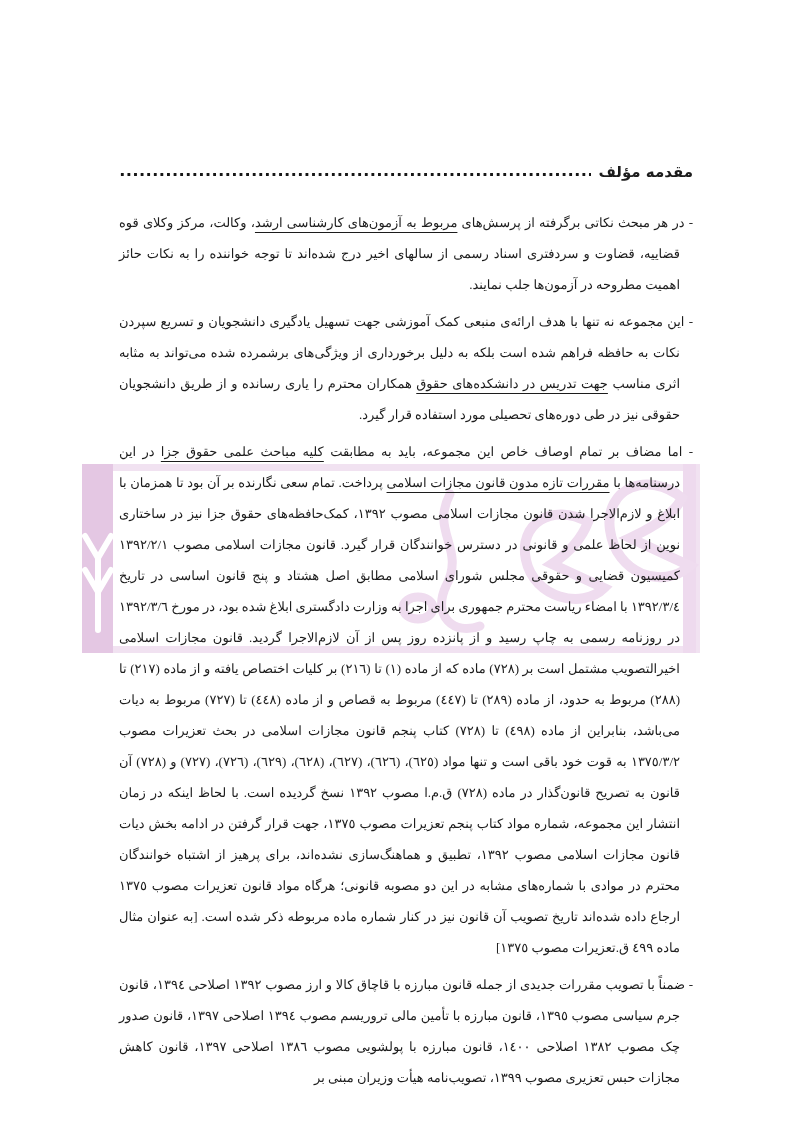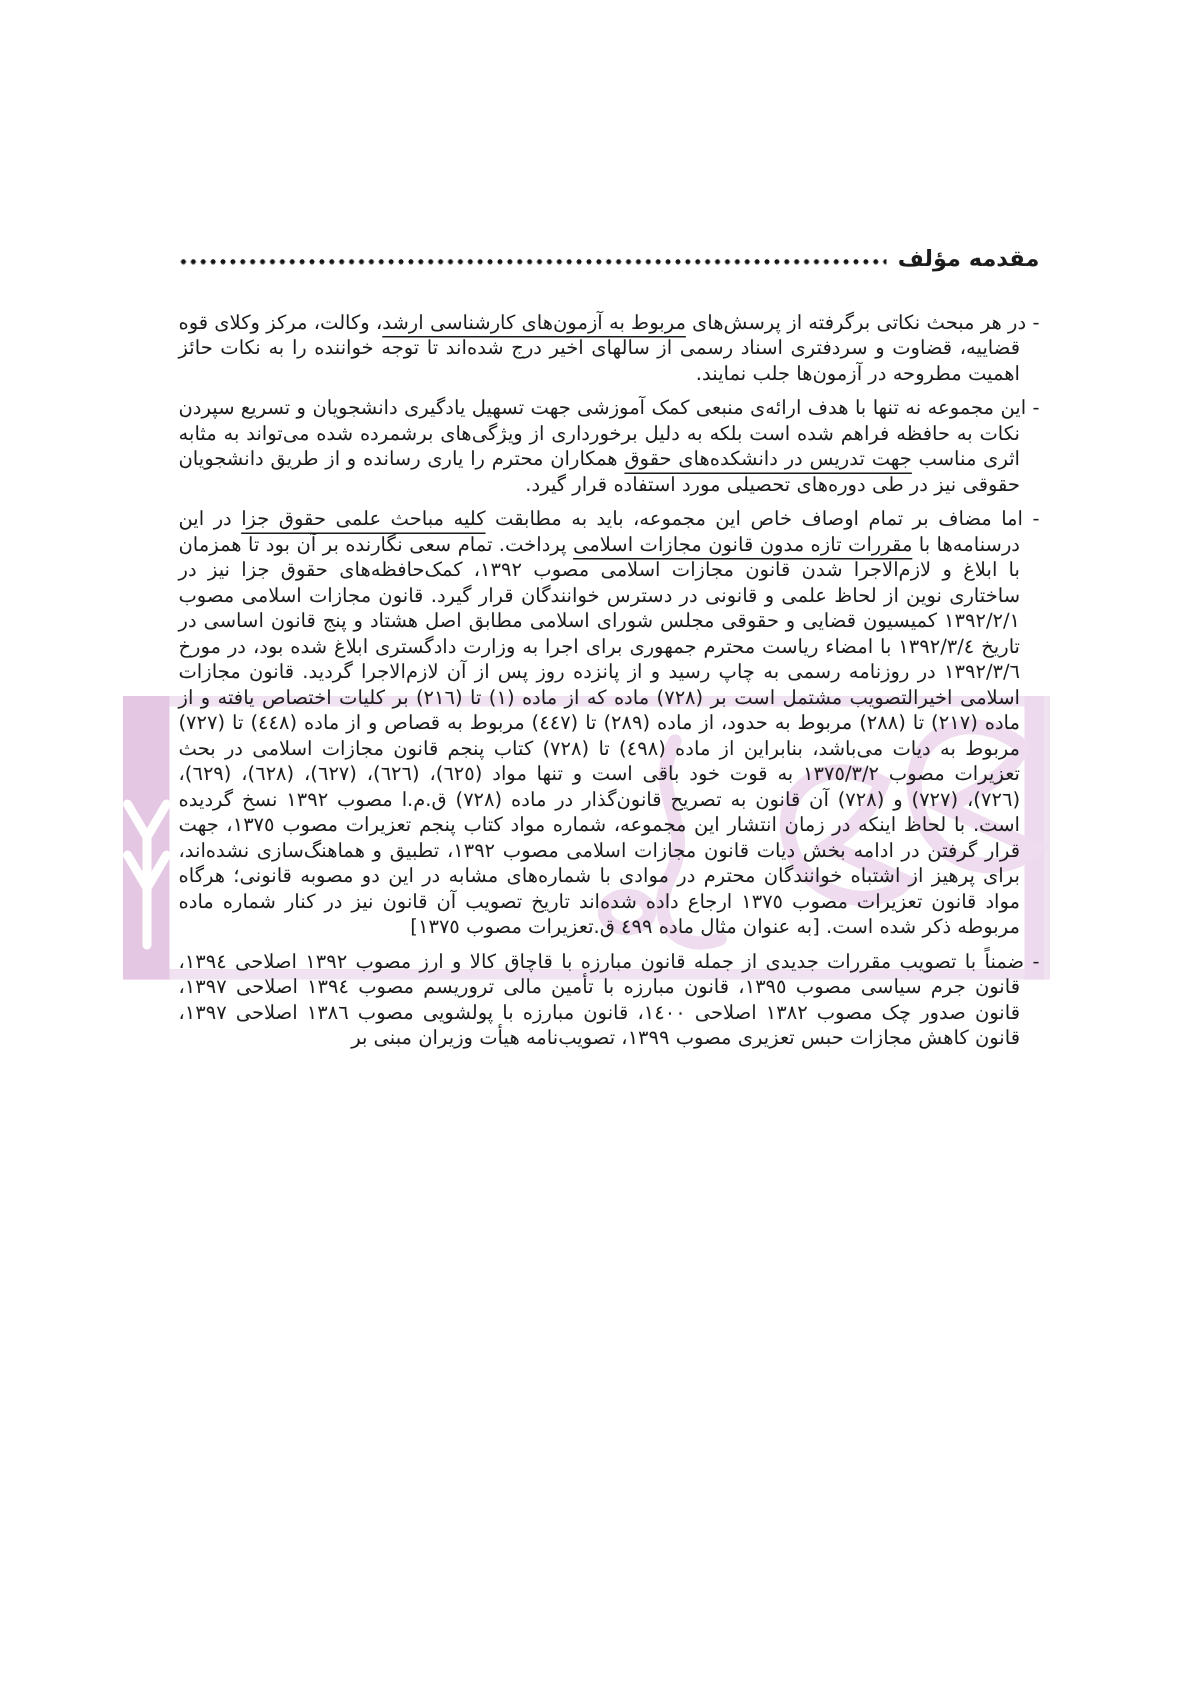--- a/index.html
+++ b/index.html
@@ -41,25 +41,26 @@
     flex:1;
     height:5px;
     margin:0 7px 4px 0;
     background-image:radial-gradient(circle,#161616 1.45px,rgba(0,0,0,0) 1.9px);
     background-size:6.6px 5px;
     background-repeat:repeat-x;
     background-position:0 100%;
   }
   .para{
     font-size:13px;
-    line-height:17px;
+    line-height:31px;
     text-align:justify;
     padding-right:13px;
     text-indent:-13px;
     margin:0 0 6px 0;
+    font-family:Liberation Serif, serif;
   }
   .para .marker{font-weight:normal;}
   .seg{}
   .u{
     text-decoration:underline;
     text-decoration-thickness:1.2px;
     text-underline-offset:5px;
     text-decoration-color:#1c1c1c;
   }
 </style>

